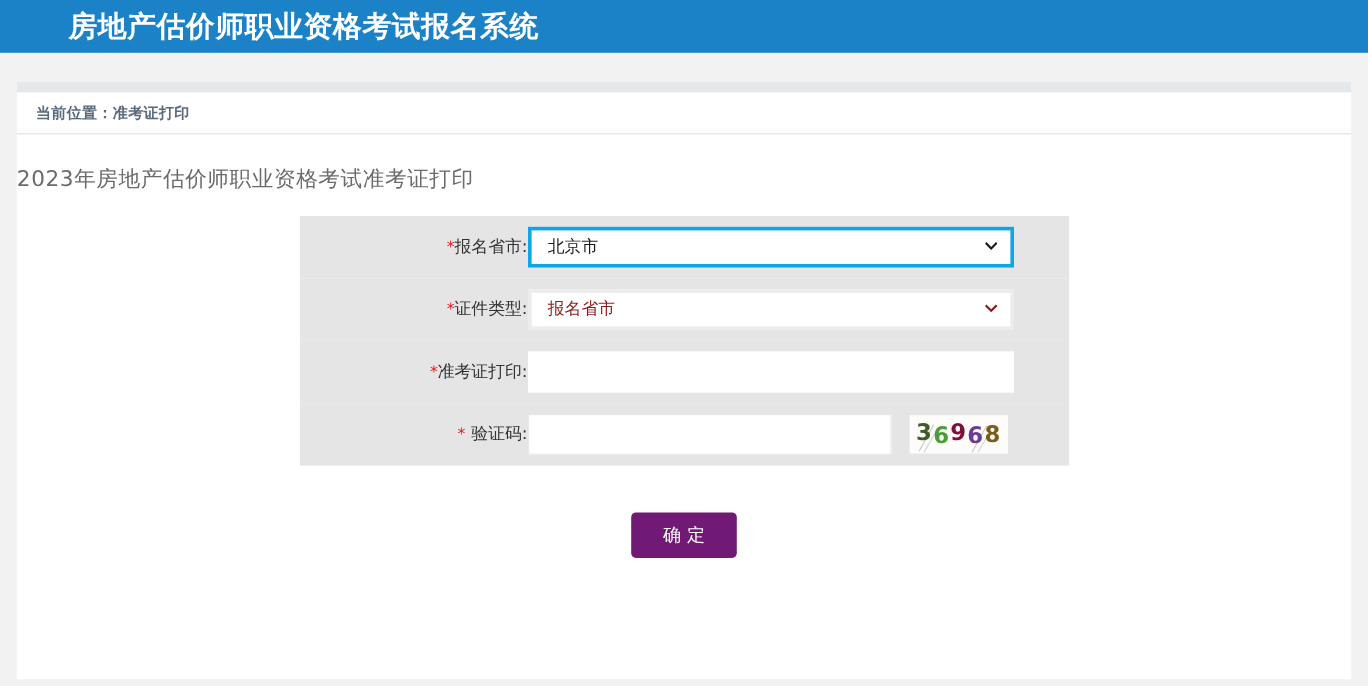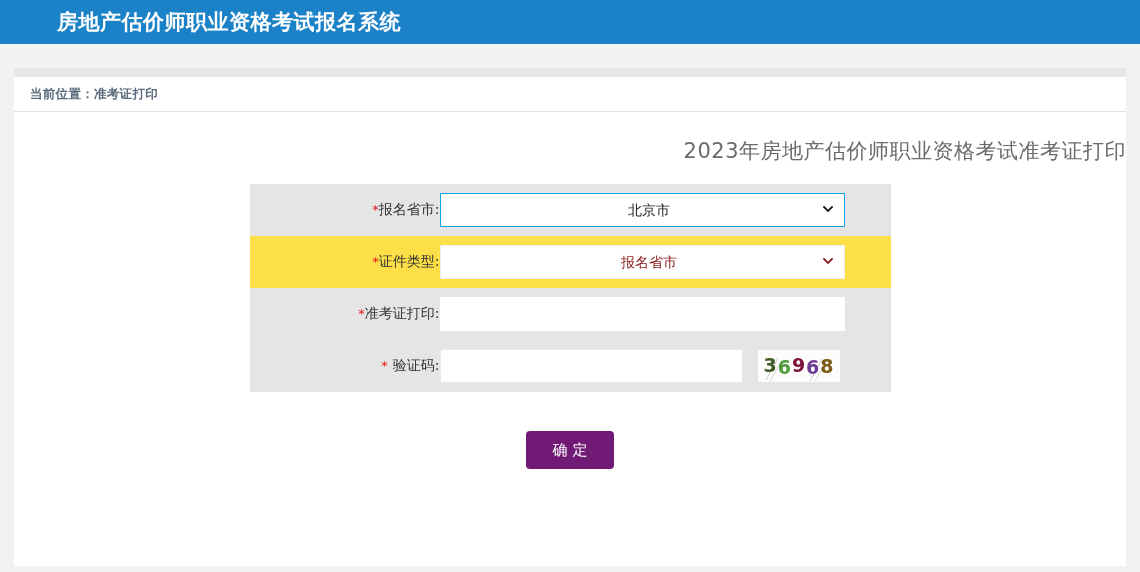--- a/index.html
+++ b/index.html
@@ -14,21 +14,21 @@
   
   #app-header {
     width: 1140px;
     height: 44px;
     background: #1c82c7;
     display: flex;
     align-items: center;
   }
   #app-title {
     color: #ffffff;
-    font-size: 21px;
+    font-size: 24px;
     font-weight: bold;
     letter-spacing: 0.5px;
     padding-left: 57px;
     line-height: 1;
   }
 
   
   #content-panel {
     position: absolute;
     left: 14px;
@@ -55,35 +55,35 @@
     letter-spacing: 0.3px;
     font-family: Liberation Mono, monospace;
   }
 
   
   #form-area {
     position: relative;
     height: 453px;
   }
   #form-title {
-    text-align: right;
+    text-align: left;
     color: #6b6b6b;
-    font-size: 21px;
+    font-size: 18px;
     padding-top: 25px;
     letter-spacing: 0.5px;
     white-space: nowrap;
   }
 
   #form-table {
     margin: 19px auto 0 auto;
     width: 641px;
     border-collapse: collapse;
   }
   #form-table tr.row-odd  { background: #e5e5e5; }
-  #form-table tr.row-even { background: #fde047; }
+  #form-table tr.row-even { background: #e5e5e5; }
   #form-table td { padding: 0; vertical-align: middle; }
 
   td.label-cell {
     width: 190px;
     text-align: right;
     padding-right: 15px;
     font-size: 14px;
     color: #333333;
     height: 52px;
     white-space: nowrap;
@@ -92,26 +92,25 @@
   .req-star.spaced { margin-right: 5px; }
 
   td.field-cell { padding-left: 0; }
 
   
   .sel-box {
     position: relative;
     width: 405px;
     height: 34px;
     background: #ffffff;
-    border: 1px solid #0ea5e9;
+    border: 3px solid #0ea5e9;
     display: flex;
     align-items: center;
     padding-left: 14px;
     font-size: 14px;
-    justify-content: center;
   }
   .sel-box.plain { border-color: #ececec; }
   .sel-value { line-height: 1; }
   .sel-value.dark { color: #1a1a1a; }
   .sel-value.maroon { color: #8b1a1a; }
   .chev {
     position: absolute;
     right: 11px;
     top: 50%;
     width: 10px;

